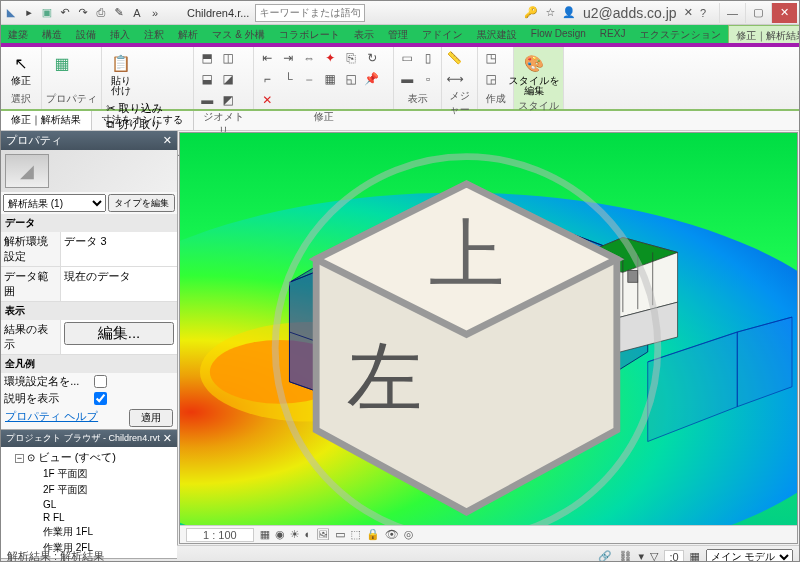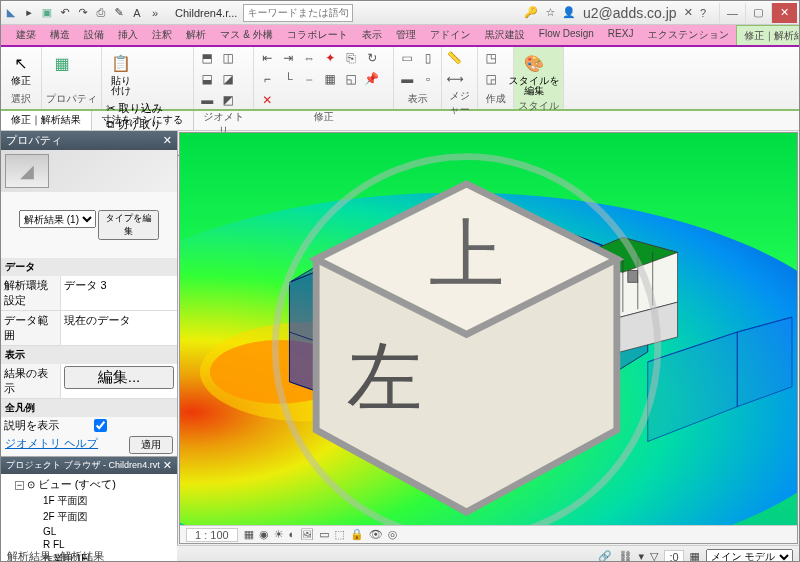--- a/index.html
+++ b/index.html
@@ -1,28 +1,28 @@
 <!DOCTYPE html>
 <html><head>
 <meta charset="utf-8">
 <style>
 *{margin:0;padding:0;box-sizing:border-box;font-family:"Segoe UI","Meiryo UI",sans-serif;font-size:11px}
 body{width:800px;height:562px;background:#f0f0f0;overflow:hidden;position:relative;border:1px solid #888}
 .titlebar{height:24px;background:linear-gradient(#fafafa,#e8e8e8);display:flex;align-items:center;padding:0 2px;border-bottom:1px solid #ccc}
 .titlebar .qat{display:flex;gap:2px;align-items:center}
 .titlebar .qat span{width:16px;height:16px;display:flex;align-items:center;justify-content:center;color:#444}
-.titlebar .filename{margin-left:12px;color:#333}
+.titlebar .filename{margin-left:24px;color:#333}
 .titlebar .search{margin-left:6px}
 .titlebar .search input{width:110px;height:18px;border:1px solid #aaa;padding:0 3px;font-size:10px}
 .titlebar .right{margin-left:auto;display:flex;gap:3px;align-items:center;color:#555}
 .titlebar .right span{display:flex;align-items:center;padding:0 2px}
 .winbtns{display:flex;margin-left:8px}
 .winbtns div{width:26px;height:20px;display:flex;align-items:center;justify-content:center;color:#555;border-left:1px solid #ddd}
 .winbtns .close{background:#c75050;color:#fff}
-.tabs{height:22px;background:#f9a8d4;display:flex;border-bottom:2px solid #a21caf;padding-left:8px}
+.tabs{height:22px;background:#22c55e;display:flex;border-bottom:4px solid #a21caf;}
 .tabs .tab{padding:3px 7px;color:#444;cursor:pointer;white-space:nowrap;font-size:10px}
 .tabs .tab.active{background:#d5f0c8;border:1px solid #8bc06a;border-bottom:none}
 .ribbon{height:64px;background:linear-gradient(#fdfdfd,#f0f0f0);display:flex;border-bottom:2px solid #8bc06a}
 .rgroup{border-right:1px solid #ddd;padding:2px 4px;display:flex;flex-direction:column;justify-content:space-between}
 .rgroup .btns{display:flex;gap:3px;flex-wrap:wrap;align-content:flex-start}
 .rgroup .title{text-align:center;color:#555;font-size:10px;padding:1px 0}
 .bigbtn{width:32px;display:flex;flex-direction:column;align-items:center;gap:1px;padding:2px}
 .bigbtn .ic{width:24px;height:24px;display:flex;align-items:center;justify-content:center;font-size:16px}
 .bigbtn .lb{font-size:10px;text-align:center;line-height:1}
 .smbtn{width:18px;height:18px;display:flex;align-items:center;justify-content:center;color:#555;font-size:12px}
@@ -35,40 +35,40 @@
 .panel{border-bottom:1px solid #aaa}
 .panel-hd{background:linear-gradient(#5a6b7a,#455360);color:#fff;padding:2px 5px;display:flex;justify-content:space-between;align-items:center;font-size:10px}
 .panel-hd .x{cursor:pointer}
 .props{background:#f8f8f8}
 .props .preview{height:42px;background:linear-gradient(135deg,#ddd,#f0f0f0);display:flex;align-items:center;justify-content:flex-start;padding:4px}
 .props .preview .thumb{width:44px;height:34px;background:linear-gradient(#ccc,#eee);border:1px solid #999;display:flex;align-items:center;justify-content:center;color:#999;font-size:18px}
 .props .row{display:flex;border-bottom:1px solid #ddd;font-size:10px}
 .props .row .k{width:60px;padding:2px 3px;background:#f5f5f5;border-right:1px solid #ddd;overflow:hidden}
 .props .row .v{flex:1;padding:2px 3px;background:#fff}
 .props .sect{background:#e8e8e8;padding:2px 4px;font-size:10px;font-weight:bold}
-.props .sel{display:flex;padding:18px;gap:2px}
+.props .sel{display:flex;padding:2px;gap:2px}
 .props .sel select{flex:1;font-size:10px;height:18px}
 .props .sel button{font-size:10px;padding:0 4px}
 .props .chkrow{display:flex;padding:1px 3px;font-size:10px}
 .props .chkrow .k{width:90px;overflow:hidden}
 .props .ftr{display:flex;justify-content:space-between;padding:2px 4px;font-size:10px}
 .props .ftr a{color:#06c;text-decoration:underline}
 .props .ftr button{font-size:10px;padding:0 10px}
 .browser{flex:1;background:#fff;overflow:auto}
 .tree{padding:2px}
 .tree .node{padding:1px 0 1px 0;font-size:10px;white-space:nowrap}
 .tree .l1{padding-left:12px}
 .tree .l2{padding-left:26px}
 .tree .l3{padding-left:40px}
 .tree .exp{display:inline-block;width:9px;height:9px;border:1px solid #888;text-align:center;line-height:7px;margin-right:3px;font-size:9px}
 .canvas{flex:1;position:relative;background:#fff;border:1px solid #999;margin:1px}
 .canvas svg{width:100%;height:100%}
 .navcube{position:absolute;top:10px;right:22px;width:54px;height:54px}
 .viewbar{position:absolute;bottom:0;left:0;right:0;height:18px;background:#f5f5f5;border-top:1px solid #ccc;display:flex;align-items:center;gap:6px;padding:0 6px;font-size:10px;color:#555}
-.viewbar .scale{border:1px solid #ccc;padding:0 8px;background:#fff}
+.viewbar .scale{border:1px solid #ccc;padding:0 16px;background:#fff}
 .viewbar .icons{display:flex;gap:5px}
 .statusbar{height:22px;background:linear-gradient(#f0f0f0,#e4e4e4);border-top:1px solid #ccc;display:flex;align-items:center;padding:0 6px;font-size:10px;color:#444}
 .statusbar .mid{margin-left:auto;display:flex;gap:6px;align-items:center}
 .statusbar .mid select{font-size:10px;height:16px}
 .statusbar .mid .val{border:1px solid #ccc;padding:0 4px;background:#fff}
 </style>
 </head>
 <body>
 
 <div class="titlebar">
@@ -242,25 +242,29 @@
             <div class="k">データ範囲</div>
             <div class="v">現在のデータ</div>
           </div>
         <div class="sect">表示</div>
         <div class="row">
             <div class="k">結果の表示</div>
             <div class="v"><button style="font-size:15px;width:100%">編集...</button></div>
           </div>
         <div class="sect">全凡例</div>
         <div class="chkrow">
+            <div class="k">環境設定名を...</div>
+            <input type="checkbox" style="">
+          </div>
+        <div class="chkrow">
             <div class="k">説明を表示</div>
             <input type="checkbox" checked="" style="">
           </div>
         <div class="ftr">
-          <a>ジオメトリ ヘルプ</a>
+          <a>プロパティ ヘルプ</a>
           <button>適用</button>
         </div>
       </div>
     </div>
 
     <div class="panel" style="flex:1;display:flex;flex-direction:column">
       <div class="panel-hd">
         <span style="font-size:9px">プロジェクト ブラウザ - Children4.rvt</span>
         <span class="x">✕</span>
       </div>

